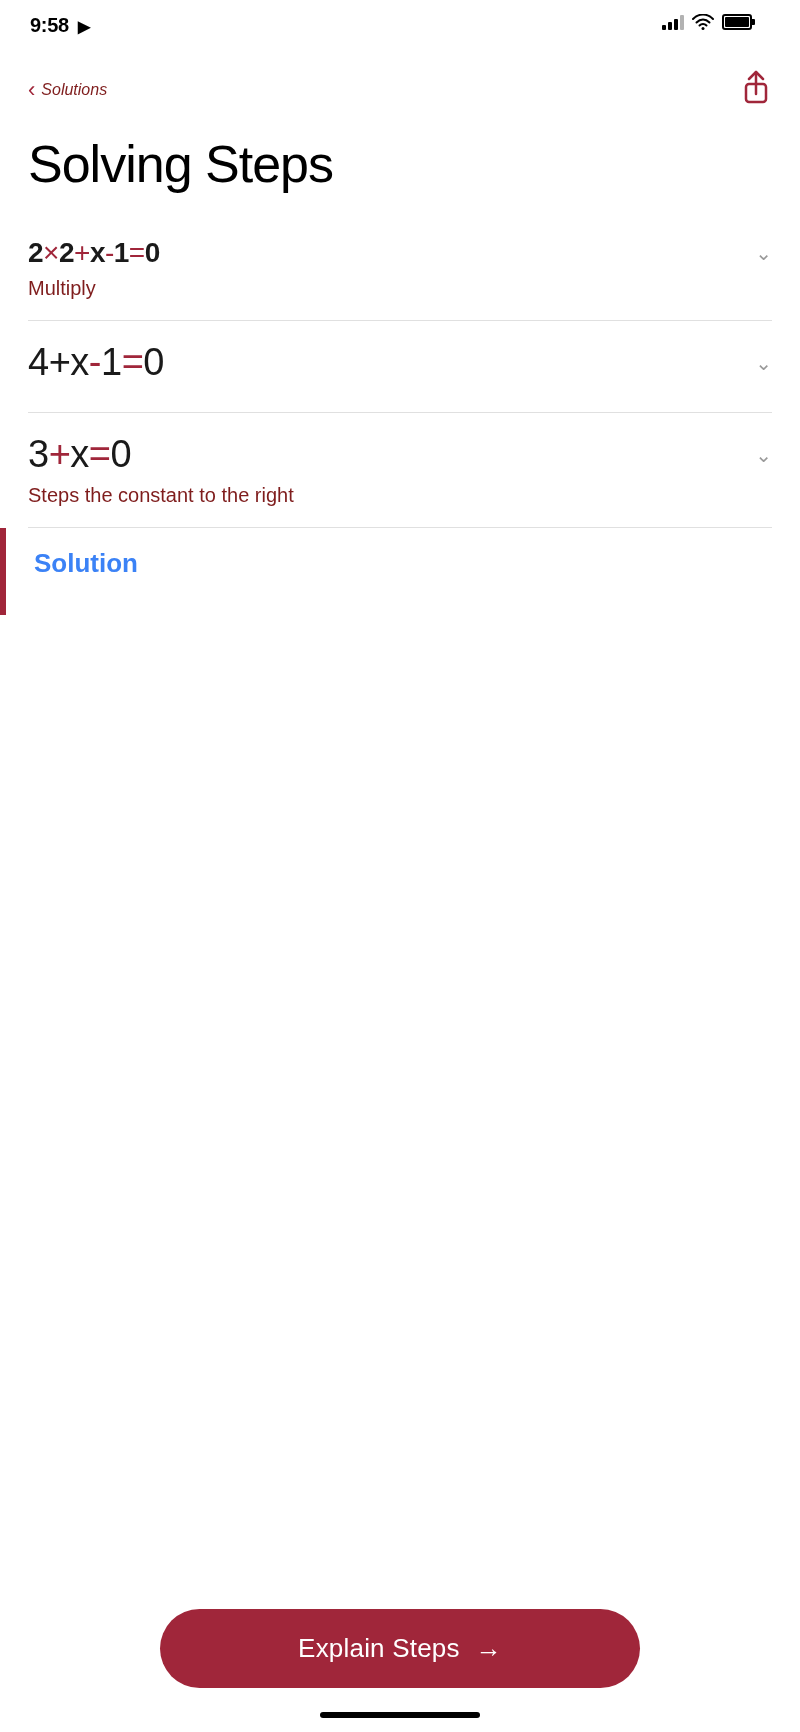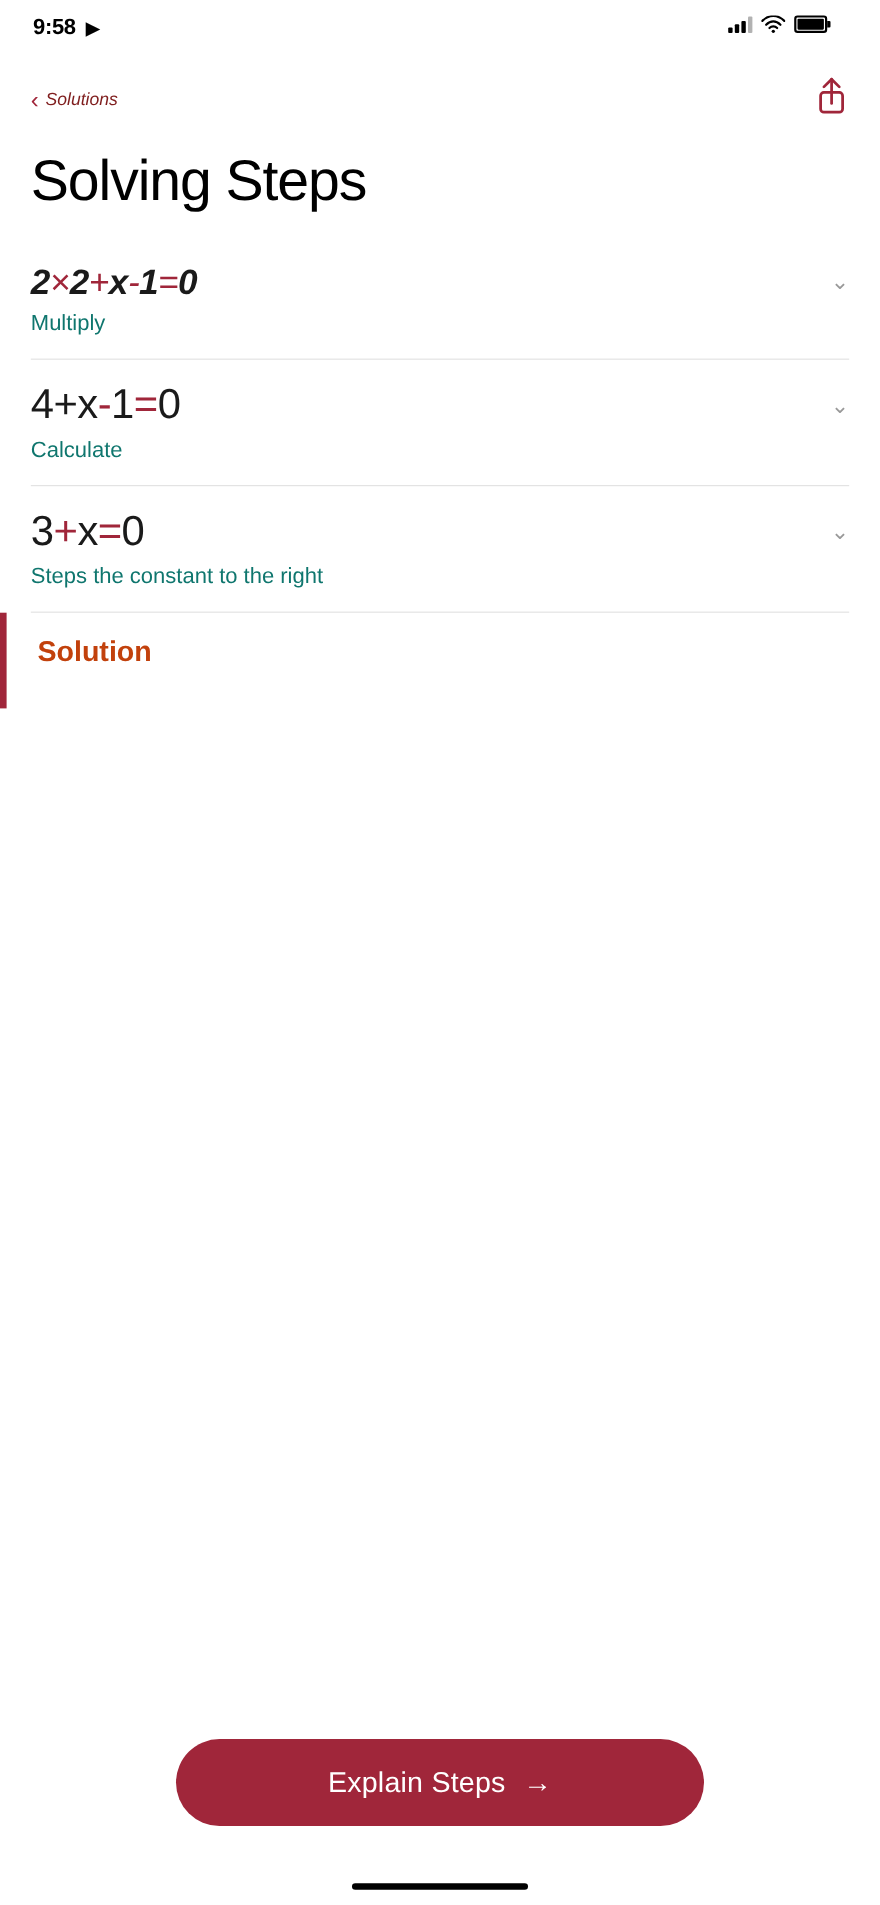--- a/index.html
+++ b/index.html
@@ -157,57 +157,56 @@
     }
 
     .step-chevron {
       color: #999;
       font-size: 20px;
       cursor: pointer;
     }
 
     .step-description {
       font-size: 20px;
-      color: #0f766e;
+      color: #7f1d1d;
       font-weight: 400;
     }
 
     
     .step-1 .step-equation {
-      font-size: 32px;
+      font-size: 28px;
       font-weight: 700;
-      font-style: italic;
     }
 
     
     .solution-section {
       margin: 0 0 0 0;
       border-left: 6px solid #a0263a;
       padding: 20px 28px;
       background: #fff;
     }
 
     .solution-label {
       font-size: 26px;
       font-weight: 700;
-      color: #c2410c;
+      color: #3b82f6;
       margin-bottom: 16px;
     }
 
     .solution-value {
       font-size: 46px;
       font-weight: 800;
       color: #000;
       letter-spacing: -1px;
     }
 
     
     .explain-button-container {
       position: absolute;
-      bottom: 72px;
+      bottom: 44px;
       left: 0;
       right: 0;
       display: flex;
       justify-content: center;
       padding: 0 30px;
     }
 
     .explain-button {
       background: #a0263a;
       color: #fff;
@@ -299,21 +298,20 @@
     <div class="step-description">Multiply</div>
   </div>
 
   <div class="step-row">
     <div class="step-header">
       <div class="step-equation">
         <span style="font-weight:400; color:#1a1a1a;">4</span><span style="color:#1a1a1a; font-weight:400;">+x</span><span style="color:#a0263a; font-weight:400;">-</span><span style="color:#1a1a1a; font-weight:400;">1</span><span style="color:#a0263a; font-weight:400;">=</span><span style="color:#1a1a1a; font-weight:400;">0</span>
       </div>
       <span class="step-chevron">⌄</span>
     </div>
-    <div class="step-description">Calculate</div>
   </div>
 
   <div class="step-row">
     <div class="step-header">
       <div class="step-equation">
         <span style="font-weight:400; color:#1a1a1a;">3</span><span style="color:#a0263a; font-weight:400;">+</span><span style="color:#1a1a1a; font-weight:400;">x</span><span style="color:#a0263a; font-weight:400;">=</span><span style="color:#1a1a1a; font-weight:400;">0</span>
       </div>
       <span class="step-chevron">⌄</span>
     </div>
     <div class="step-description">Steps the constant to the right</div>

